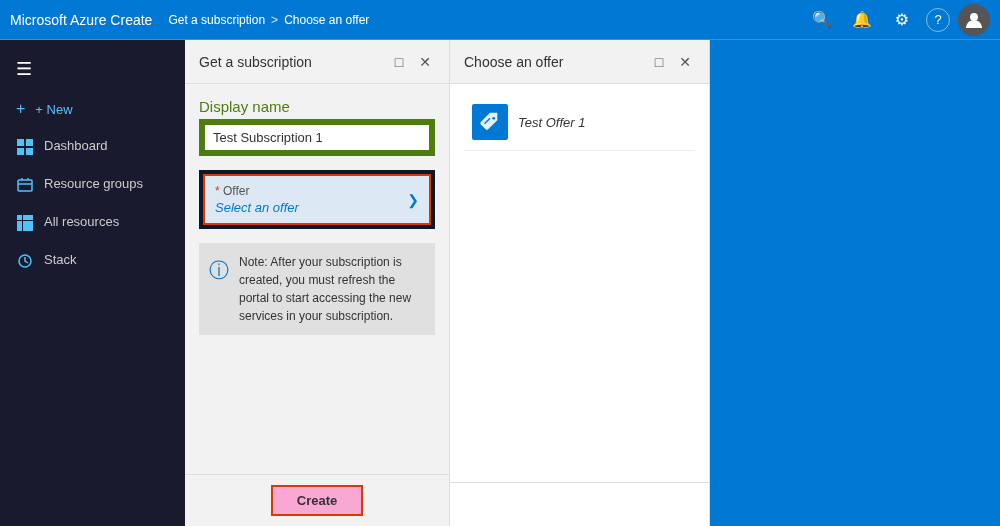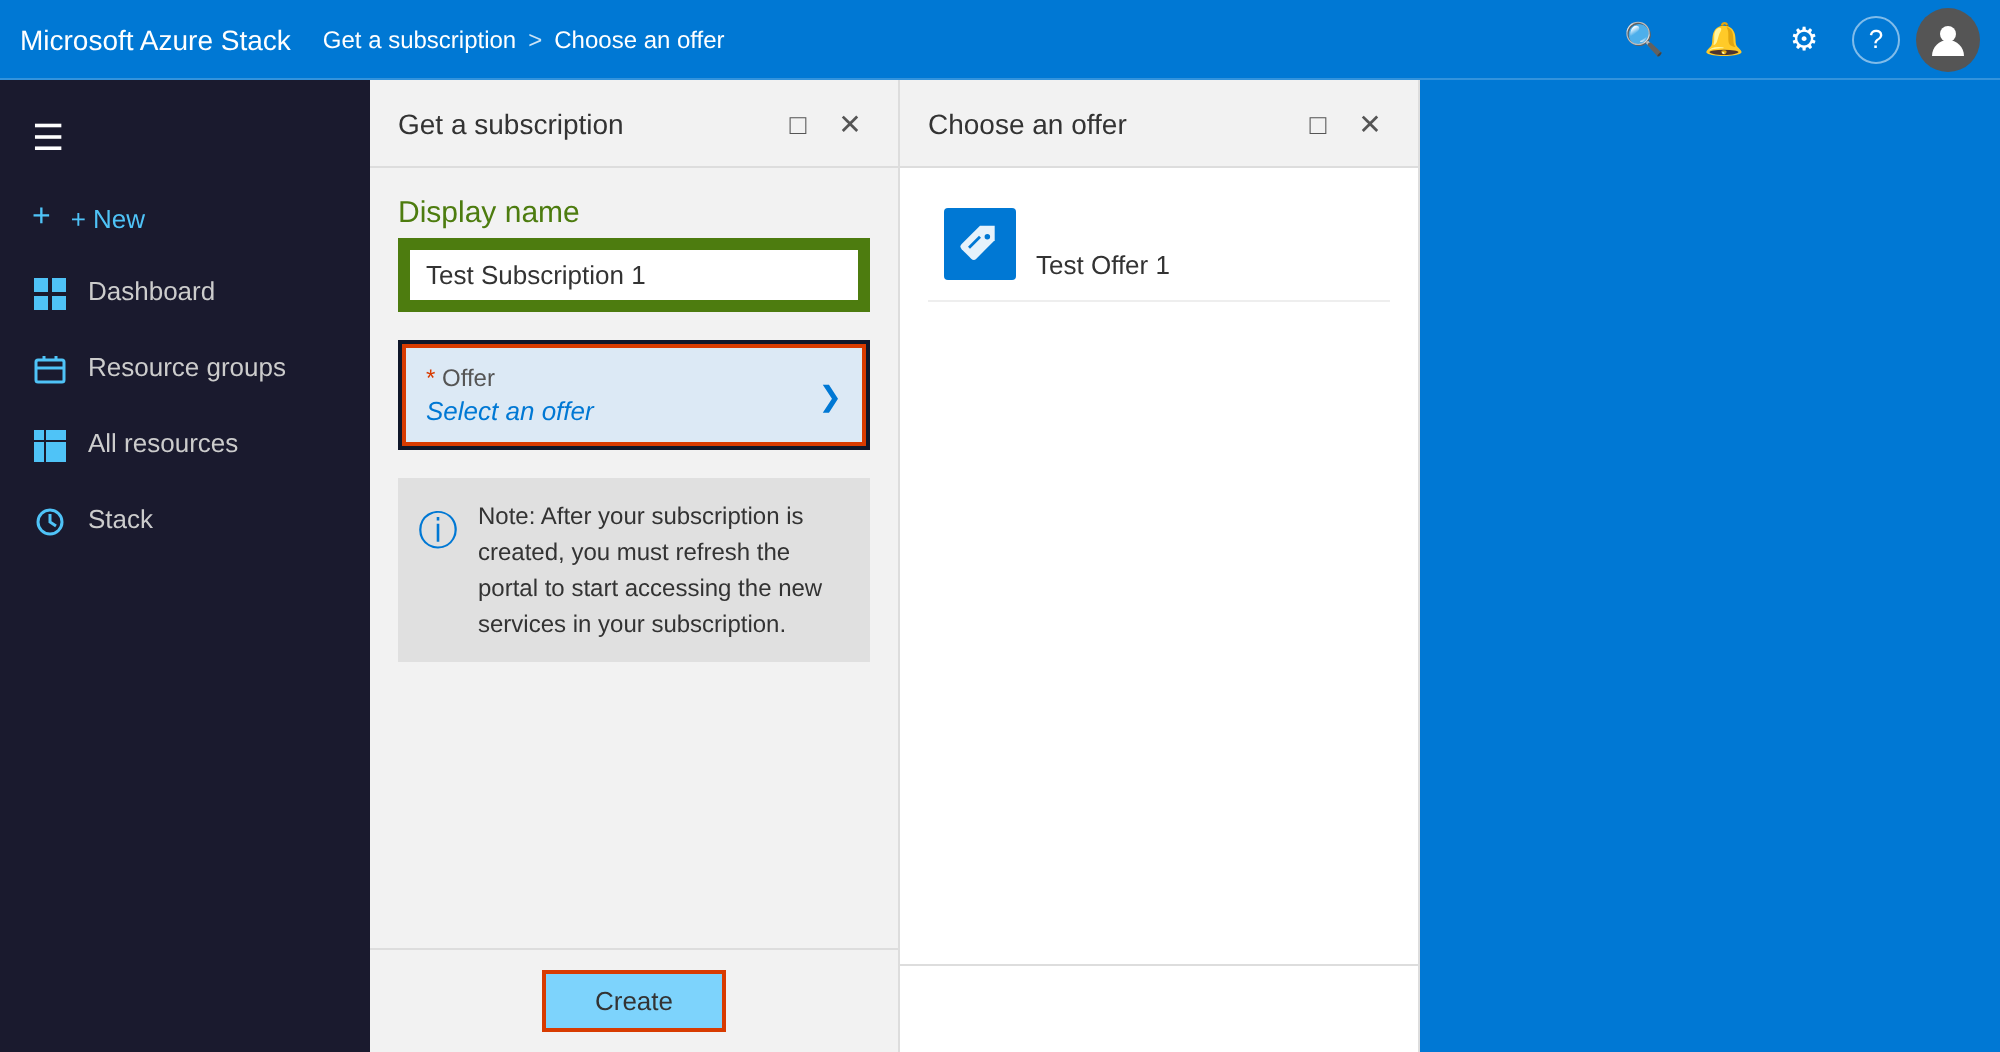--- a/index.html
+++ b/index.html
@@ -46,58 +46,58 @@
     .form-group { margin-bottom: 14px; }
     .form-label { font-size: 15px; color: #4d7c0f; margin-bottom: 4px; display: block; }
     .form-input { width: 100%; border: 1px solid #0078d4; padding: 5px 8px; font-size: 13px; outline: none; color: #333; background: white; }
 
     
     .offer-selector { border: 2px solid #d83b01; padding: 0; cursor: pointer; background: #dce9f5; display: flex; flex-direction: column; position: relative; }
     .offer-selector-inner { display: flex; align-items: center; justify-content: space-between; padding: 8px 10px; }
     .offer-label { font-size: 12px; color: #555; margin-bottom: 2px; }
     .offer-value { font-size: 13px; color: #0078d4; font-style: italic; }
     .offer-chevron { color: #0078d4; font-size: 14px; }
-    .offer-selector-wrapper { border: 2px solid #0f172a; margin-bottom: 14px; }
+    .offer-selector-wrapper { border: 4px solid #0f172a; margin-bottom: 14px; }
 
     
     .info-box { background: #e0e0e0; display: flex; gap: 10px; padding: 10px; font-size: 12px; color: #333; line-height: 1.5; }
     .info-icon { color: #0078d4; font-size: 20px; flex-shrink: 0; margin-top: 2px; }
 
     
     .panel-footer { padding: 10px 14px; border-top: 1px solid #ddd; display: flex; justify-content: center; }
-    .create-btn { background: #7dd3fc; border: 2px solid #d83b01; color: #333; padding: 6px 24px; font-size: 13px; cursor: pointer; font-weight: 400; }
+    .create-btn { background: #f9a8d4; border: 2px solid #d83b01; color: #333; padding: 6px 24px; font-size: 13px; cursor: pointer; font-weight: 700; }
 
     
     .choose-panel { background: white; width: 260px; min-width: 260px; display: flex; flex-direction: column; border-right: 1px solid #ddd; }
     .choose-panel-header { display: flex; align-items: center; justify-content: space-between; padding: 10px 14px; background: #f2f2f2; border-bottom: 1px solid #ddd; min-height: 44px; }
     .choose-panel-content { padding: 10px 14px; flex: 1; }
 
     
-    .offer-item { display: flex; align-items: flex-end; gap: 10px; padding: 10px 8px; cursor: pointer; border-bottom: 1px solid #eee; }
+    .offer-item { display: flex; align-items: center; gap: 10px; padding: 10px 8px; cursor: pointer; border-bottom: 1px solid #eee; font-style: italic; }
     .offer-tag-icon { width: 36px; height: 36px; background: #0078d4; display: flex; align-items: center; justify-content: center; flex-shrink: 0; border-radius: 2px; }
     .offer-tag-svg { width: 22px; height: 22px; }
     .offer-item-name { font-size: 13px; color: #333; }
 
     
     .right-area { flex: 1; background: #0078d4; }
 
     
     .display-name-wrapper { border: 6px solid #4d7c0f; margin-bottom: 14px; }
 
     
     ::-webkit-scrollbar { width: 6px; }
     ::-webkit-scrollbar-track { background: #f1f1f1; }
     ::-webkit-scrollbar-thumb { background: #ccc; }
   </style>
 </head>
 <body>
 
 <div class="topbar">
   <div class="topbar-brand">
-    <span>Microsoft Azure Stack</span>
+    <span>Microsoft Azure Create</span>
   </div>
   <div class="topbar-breadcrumb">
     <a href="#">Get a subscription</a>
     <span class="sep">&gt;</span>
     <span>Choose an offer</span>
   </div>
   <div class="topbar-icons">
     <div class="topbar-icon">🔍</div>
     <div class="topbar-icon">🔔</div>
     <div class="topbar-icon">⚙</div>

